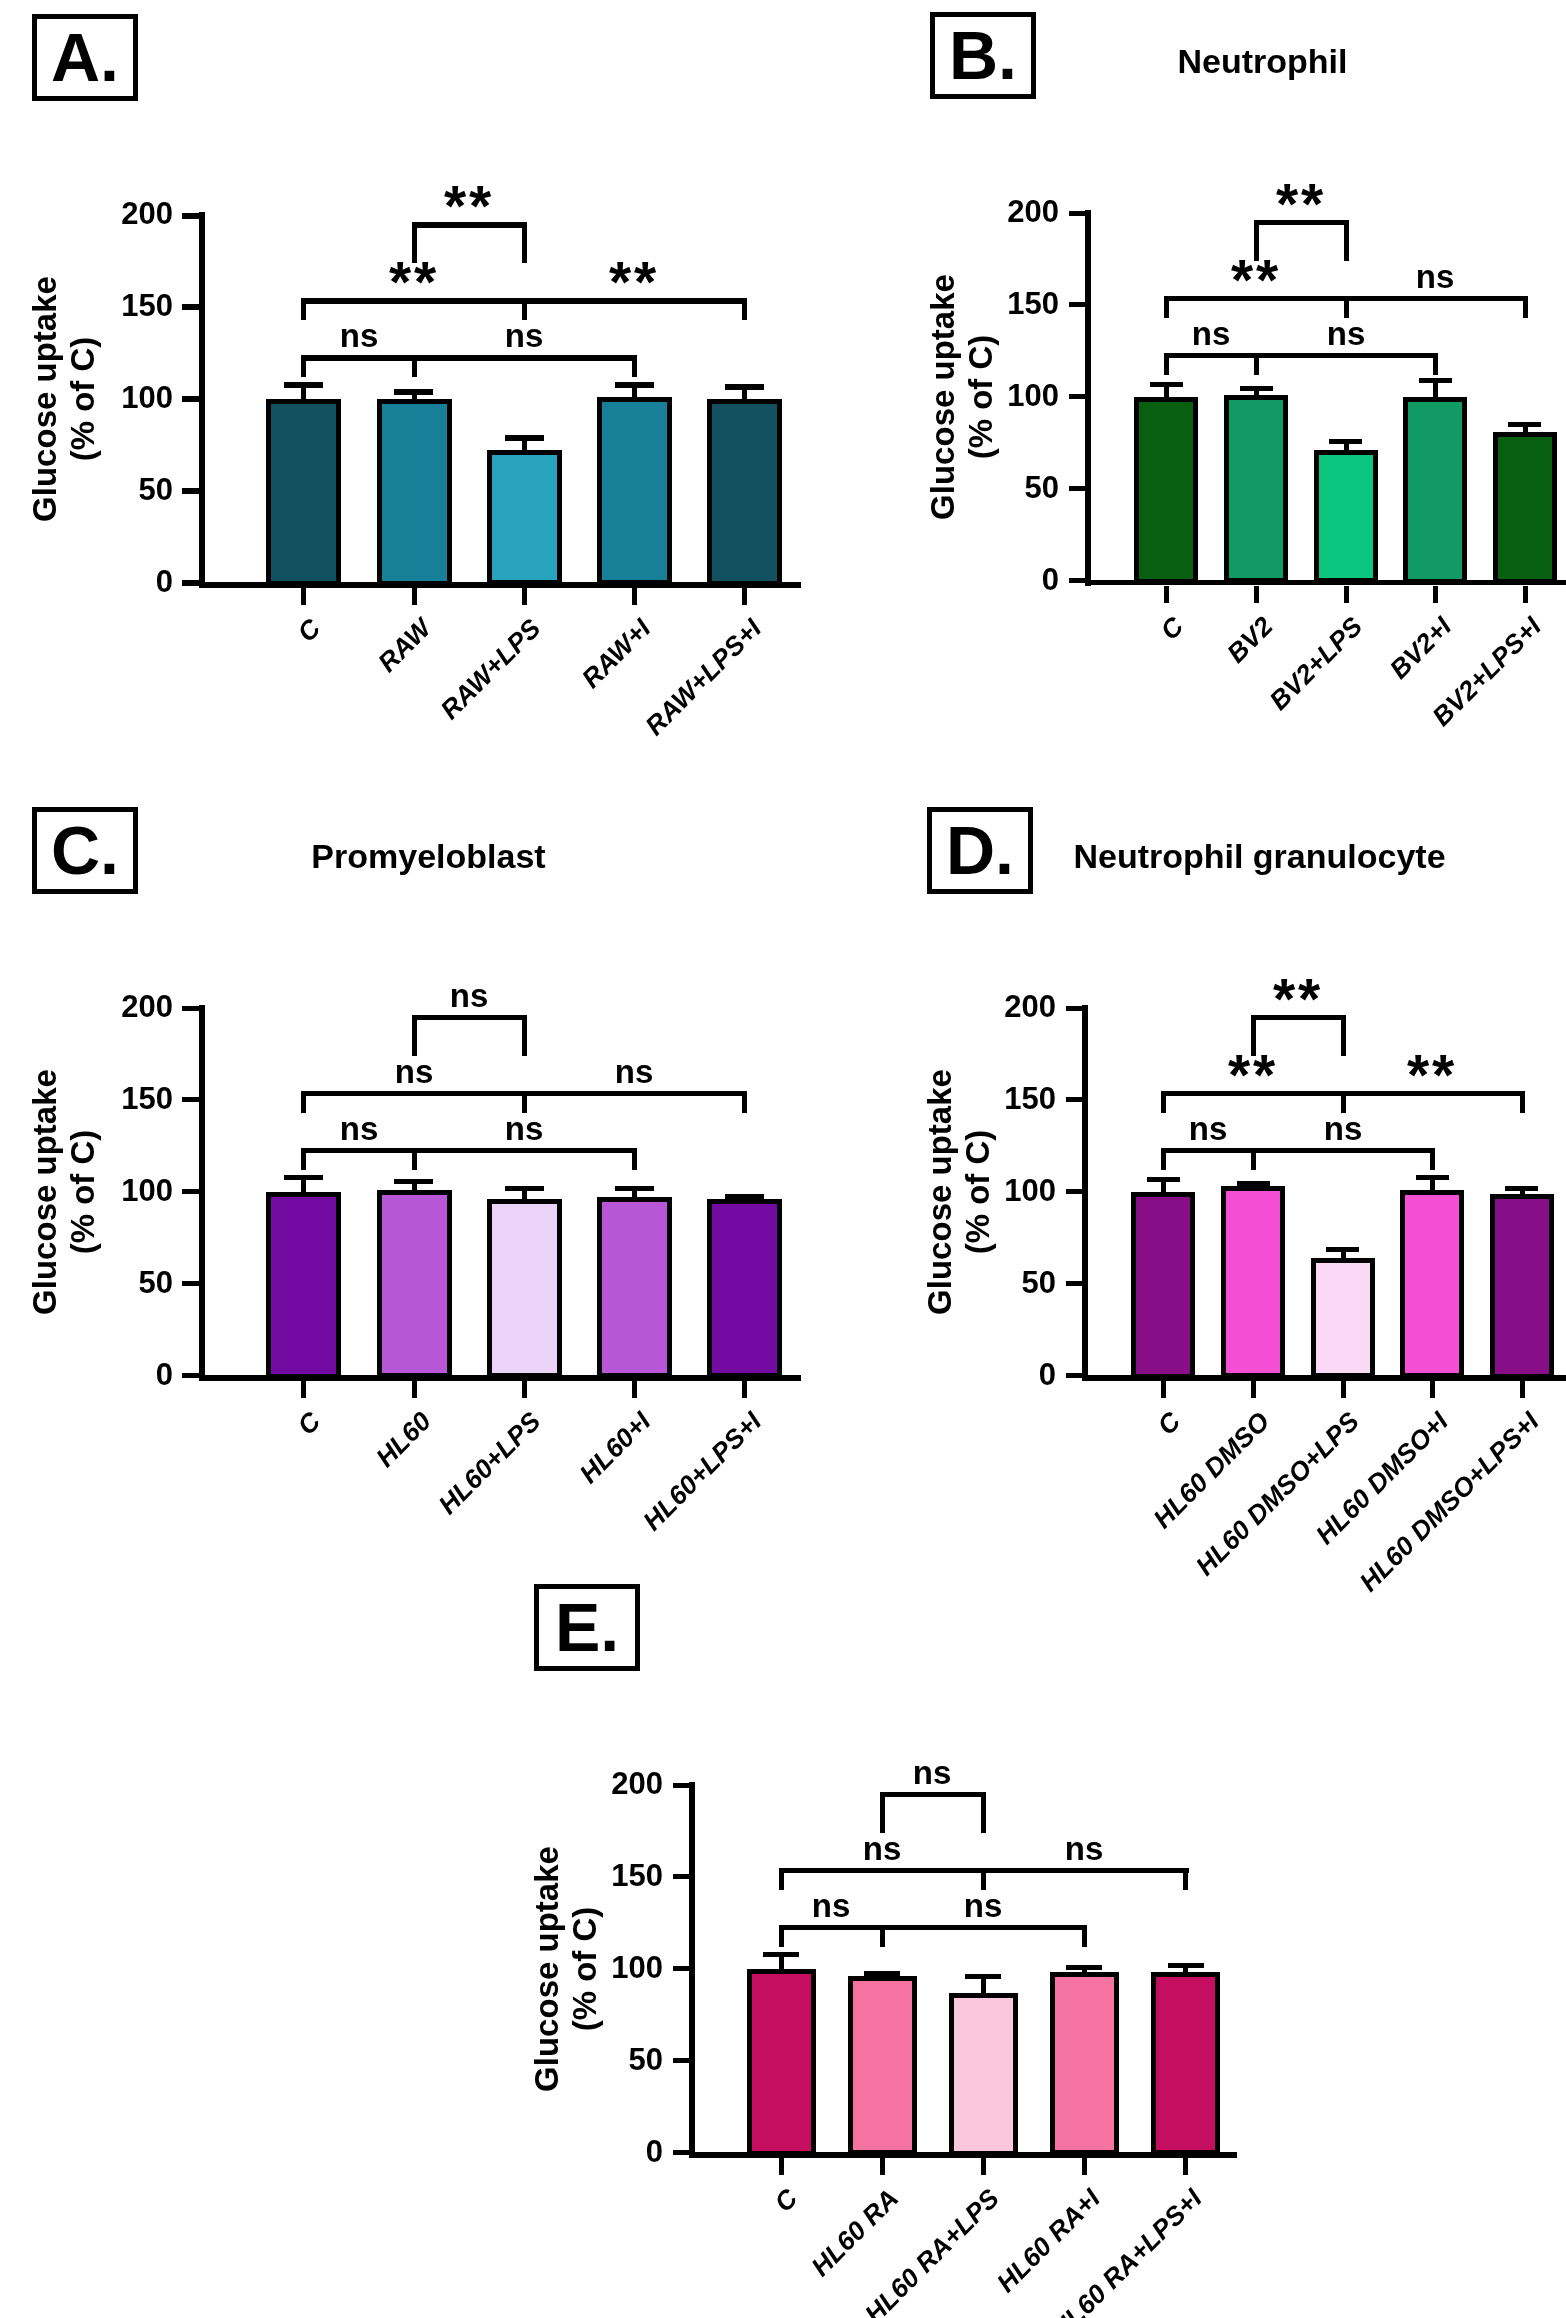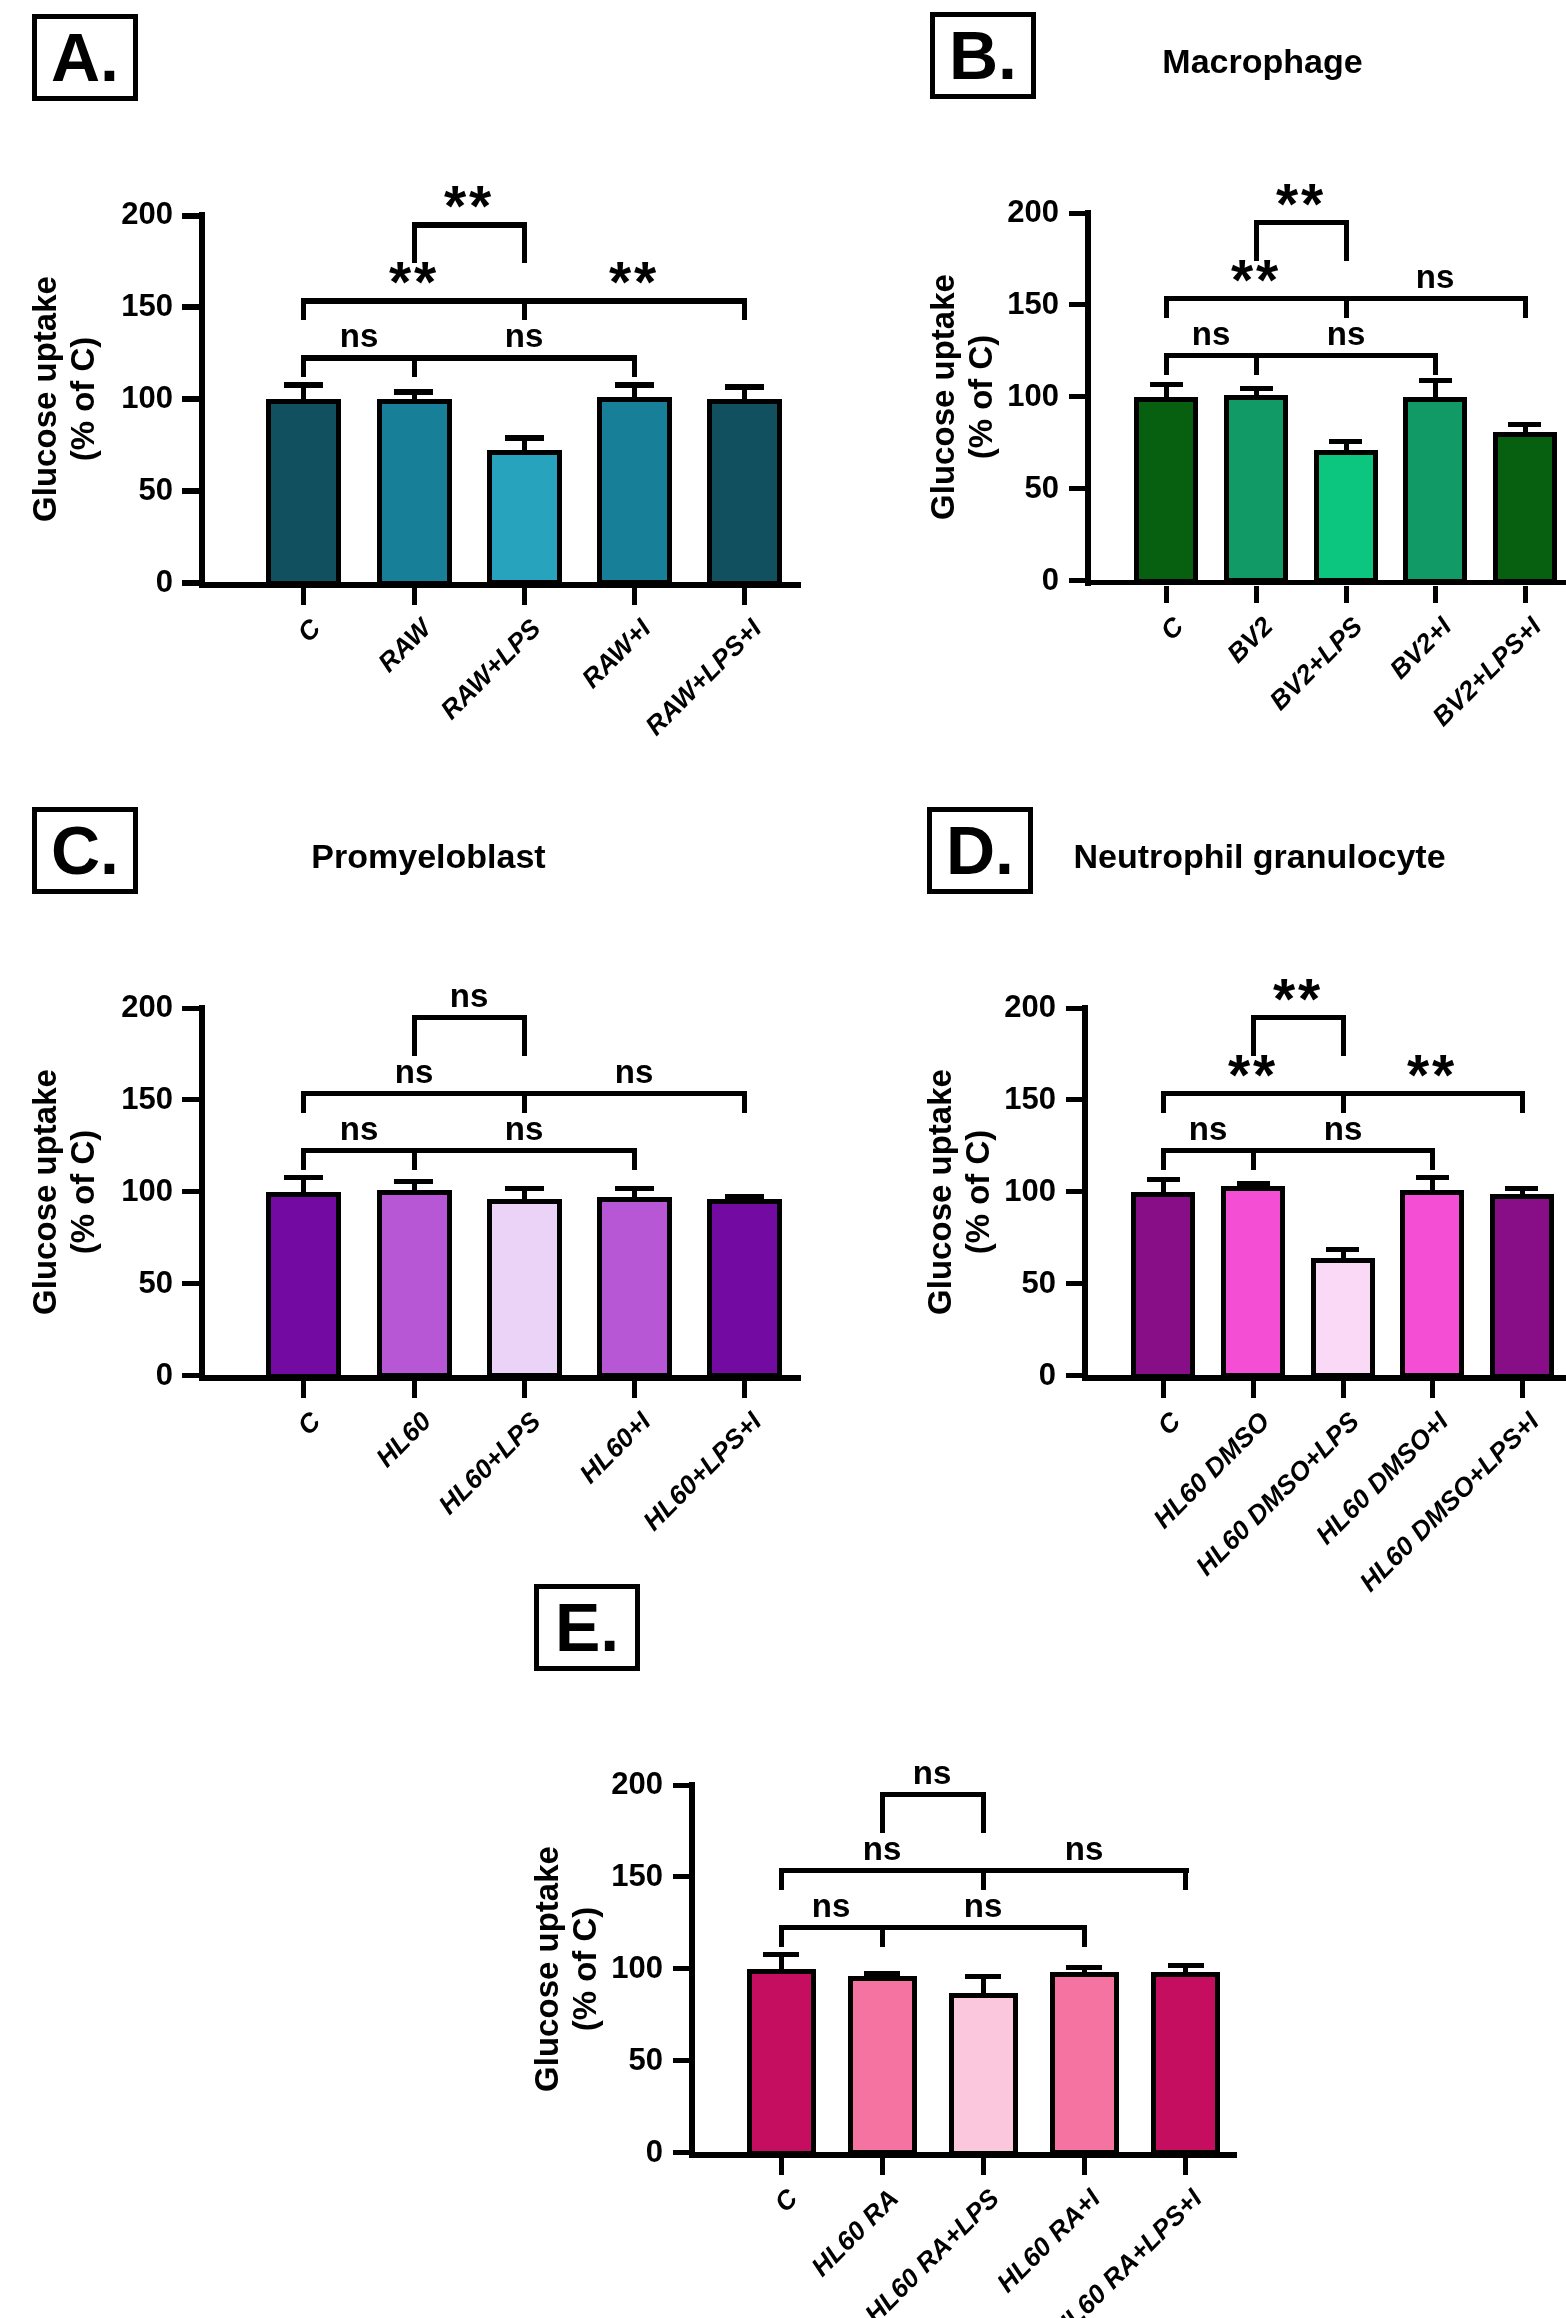--- a/index.html
+++ b/index.html
@@ -103,21 +103,21 @@
         <div class="sigstar" style="left: 351px; top: 53px;">**</div>
         <div class="ylabel" style="left: 32px; top: 276px;">
           <div>Glucose uptake</div>
           <div>(% of C)</div>
         </div>
       </div>
   </section>
 
   <section class="panel panel-b">
     <div class="panel-label-box"><span>B.</span></div>
-    <h2 class="panel-title">Macrophage</h2>
+    <h2 class="panel-title">Neutrophil</h2>
     <div class="chart">
         <div class="axis" style="left: 155px; top: 89px; width: 5.7px; height: 376px;"></div>
         <div class="axis" style="left: 155px; top: 459px; width: 488px; height: 5.7px;"></div>
         <div class="ytickmark" style="left: 139px; top: 457px; width: 22px; height: 5.2px;"></div>
         <div class="yticklabel" style="left: 17px; top: 442px; width: 112px;">0</div>
         <div class="ytickmark" style="left: 139px; top: 365px; width: 22px; height: 5.2px;"></div>
         <div class="yticklabel" style="left: 17px; top: 350px; width: 112px;">50</div>
         <div class="ytickmark" style="left: 139px; top: 273px; width: 22px; height: 5.2px;"></div>
         <div class="yticklabel" style="left: 17px; top: 258px; width: 112px;">100</div>
         <div class="ytickmark" style="left: 139px; top: 181px; width: 22px; height: 5.2px;"></div>

